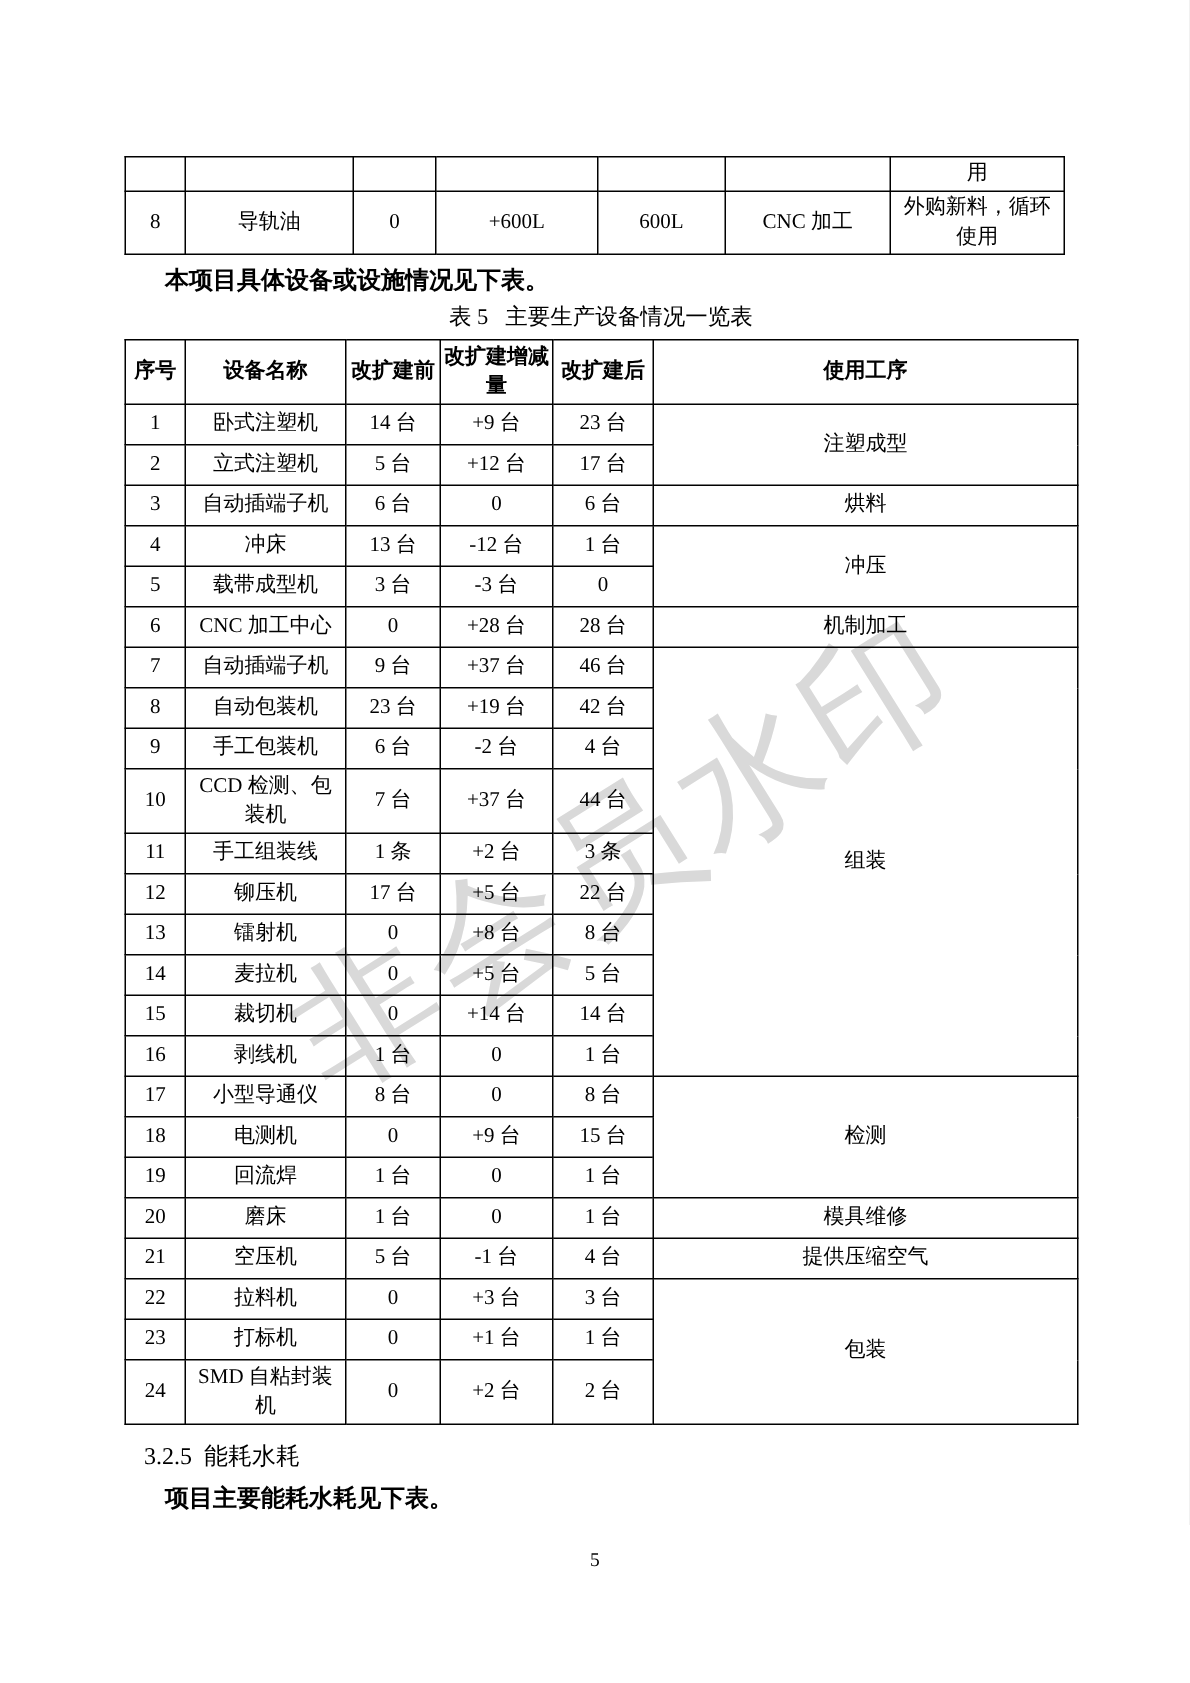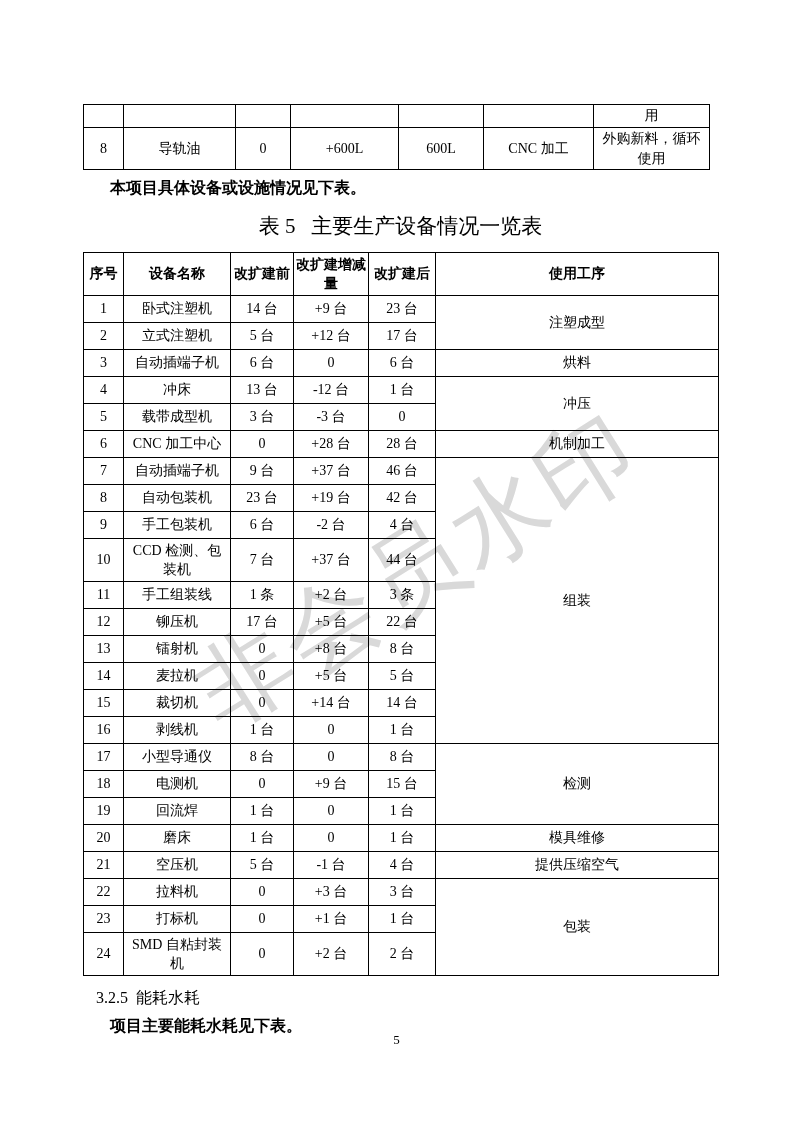--- a/index.html
+++ b/index.html
@@ -11,34 +11,34 @@
   .watermark {
     position:absolute; left:136px; top:500px; width:560px; height:140px;
     line-height:140px; text-align:center; font-size:96px; letter-spacing:4px;
     color:#d9d9d9; transform:rotate(-32deg); transform-origin:center;
     font-family:"Liberation Sans","DejaVu Sans",sans-serif;
     z-index:0; white-space:nowrap; user-select:none;
   }
   .content { position:absolute; left:83px; top:104px; width:635px; z-index:1; }
   table.tbl { border-collapse:collapse; table-layout:fixed; background:transparent; }
   table.top-frag { width:626px; }
-  table.main { width:635px; margin-top:16px; }
+  table.main { width:635px; margin-top:4px; }
   .tbl td, .tbl th {
     border:1px solid #000; text-align:center; vertical-align:middle;
     font-size:14px; line-height:1.4; padding:1px 2px; overflow:hidden;
     font-weight:normal; background:transparent;
   }
   .top-frag tr.partial td { height:20px; }
   .top-frag tr.datarow td { height:38px; }
   .main thead th { font-weight:bold; height:40px; }
   .main tbody td { height:24px; }
   .main tbody tr.tall td { height:40px; }
   .heading { font-size:16px; line-height:20px; margin:12px 0 0 13px; white-space:pre-wrap; }
   .para { font-size:16px; line-height:20px; margin-top:8px; text-indent:27px;font-weight:bold; }
-  .caption { font-size:21px; line-height:20px; margin-top:18px; text-align:center; white-space:pre-wrap; }
+  .caption { font-size:15px; line-height:20px; margin-top:4px; text-align:center; white-space:pre-wrap; }
   .pageno { position:absolute; left:0; right:0; top:1032px; text-align:center; font-size:13px; z-index:1; }
 </style>
 </head>
 <body>
 
 <div class="page">
 
   <div class="watermark">非会员水印</div>
 
   <div class="content">

